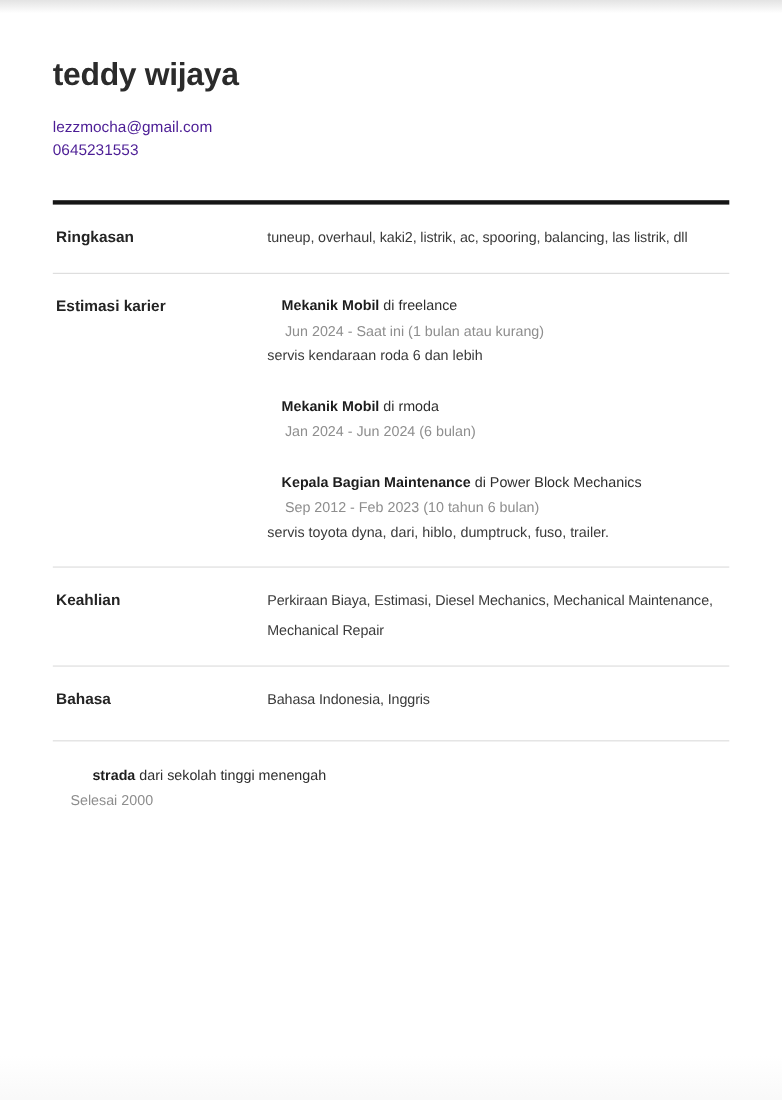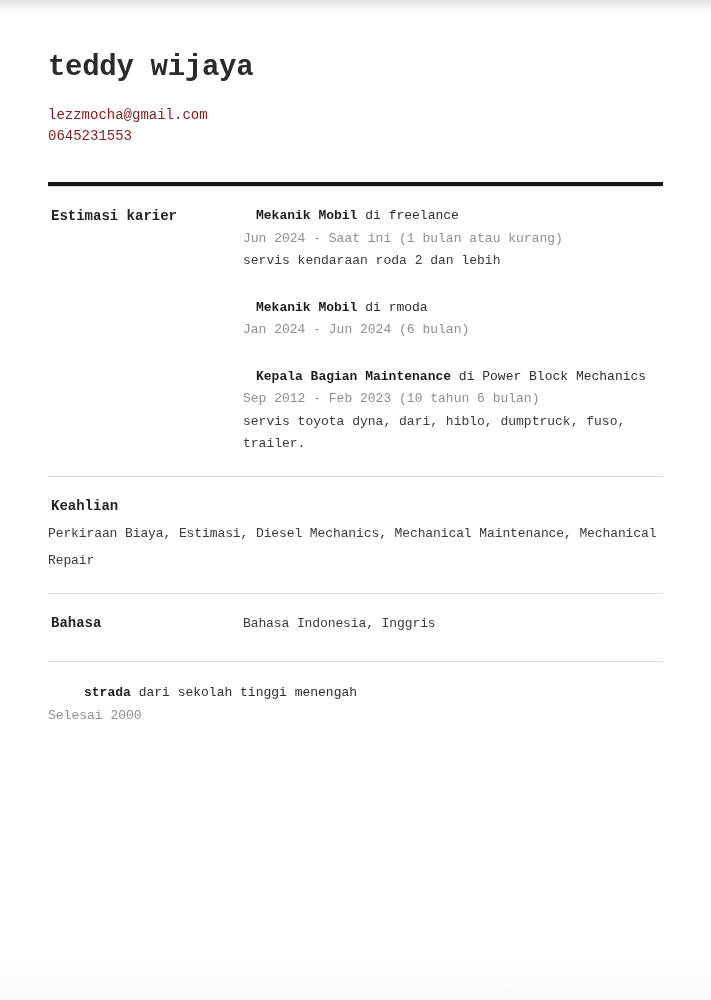--- a/index.html
+++ b/index.html
@@ -6,21 +6,21 @@
     margin: 0;
     padding: 0;
     background: #ffffff;
   }
   .page {
     position: relative;
     width: 711px;
     height: 1000px;
     background: #ffffff;
     overflow: hidden;
-    font-family: Liberation Mono, monospace;
+    font-family: Liberation Sans, sans-serif;
     color: #3a3a3a;
   }
   
   .page::before {
     content: "";
     position: absolute;
     top: 0; left: 0; right: 0;
     height: 12px;
     background: linear-gradient(#e3e3e3, rgba(255,255,255,0));
     pointer-events: none;
@@ -42,21 +42,21 @@
     font-size: 29px;
     line-height: 36px;
     font-weight: 700;
     letter-spacing: -0.3px;
     color: #2b2b2b;
   }
   .contact {
     margin-top: 19px;
     font-size: 14px;
     line-height: 21px;
-    color: #7f1d1d;
+    color: #4c1d95;
   }
   .thick-rule {
     margin-top: 35px;
     height: 4px;
     background: #161616;
   }
   .divider {
     height: 1px;
     background: #dbdbdb;
   }
@@ -73,60 +73,66 @@
     color: #242424;
   }
   .row .content {
     flex: 1 1 auto;
     min-width: 0;
     font-size: 13px;
     color: #3a3a3a;
   }
   .row-ringkasan { padding: 16px 0 19px; line-height: 27px; }
   .row-riwayat   { padding: 18px 0 20px; line-height: 22.5px; }
-  .row-keahlian  { padding: 16px 0 19px; line-height: 27px; flex-direction: column; }
+  .row-keahlian  { padding: 16px 0 19px; line-height: 27px; }
   .row-bahasa    { padding: 16px 0 24px; line-height: 27px; }
   .row-pendidikan{ padding: 19px 0 0;    line-height: 23px; }
   .nowrap { white-space: nowrap; }
   p.body-text { margin: 0; letter-spacing: -0.1px; }
   .job { margin-bottom: 24px; }
   .job:last-child { margin-bottom: 0; }
   .job-title { color: #2e2e2e; }
   .job-title .bold { font-weight: 700; color: #1d1d1d; margin-left: 13px; }
-  .muted { color: #8e8e8e; }
+  .muted { color: #8e8e8e; margin-left: 16px; }
   .desc { color: #3a3a3a; }
   .edu-title { color: #2e2e2e; margin-left: 36px; }
   .edu-title .bold { font-weight: 700; color: #1d1d1d; }
 </style>
 </head>
 <body>
 
 <div class="page">
   <div class="inner">
 
     <h1 class="person-name">teddy wijaya</h1>
 
     <div class="contact">
       <div>lezzmocha@gmail.com</div>
       <div>0645231553</div>
     </div>
 
     <div class="thick-rule"></div>
 
+    <section class="row row-ringkasan">
+      <div class="label">Ringkasan</div>
+      <div class="content">
+        <p class="body-text nowrap">tuneup, overhaul, kaki2, listrik, ac, spooring, balancing, las listrik, dll</p>
+      </div>
+    </section>
 
     <div class="divider"></div>
 
     <section class="row row-riwayat">
       <div class="label">Estimasi karier</div>
       <div class="content">
 
         <div class="job">
           <div class="job-title nowrap"><span class="bold">Mekanik Mobil</span> <span>di freelance</span></div>
           <div class="muted">Jun 2024 - Saat ini (1 bulan atau kurang)</div>
-          <div class="desc">servis kendaraan roda 2 dan lebih</div>
+          <div class="desc">servis kendaraan roda 6 dan lebih</div>
         </div>
 
         <div class="job">
           <div class="job-title nowrap"><span class="bold">Mekanik Mobil</span> <span>di rmoda</span></div>
           <div class="muted">Jan 2024 - Jun 2024 (6 bulan)</div>
           <div class="desc"></div>
         </div>
 
         <div class="job">
           <div class="job-title nowrap"><span class="bold">Kepala Bagian Maintenance</span> <span>di Power Block Mechanics</span></div>

